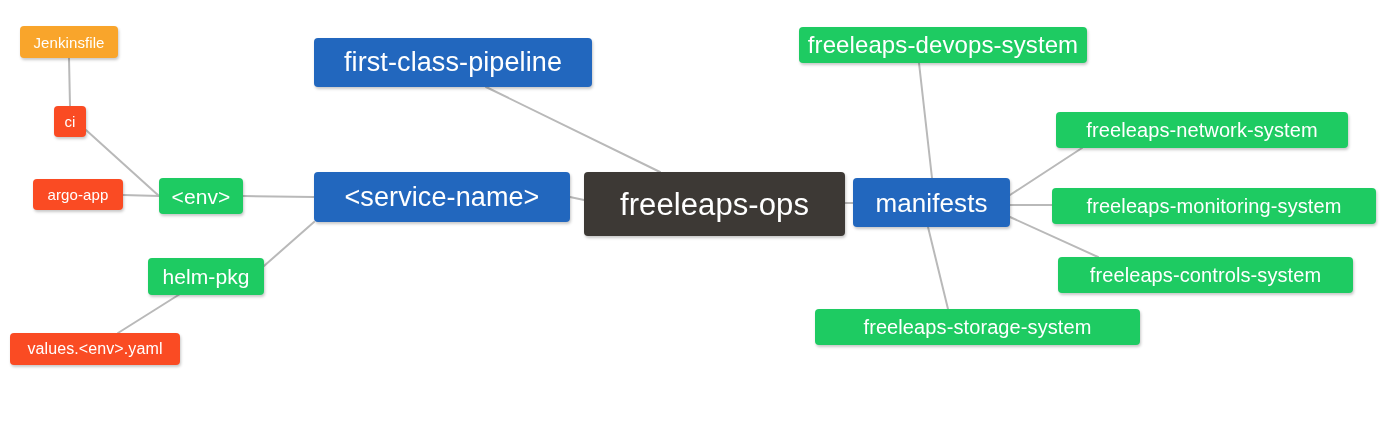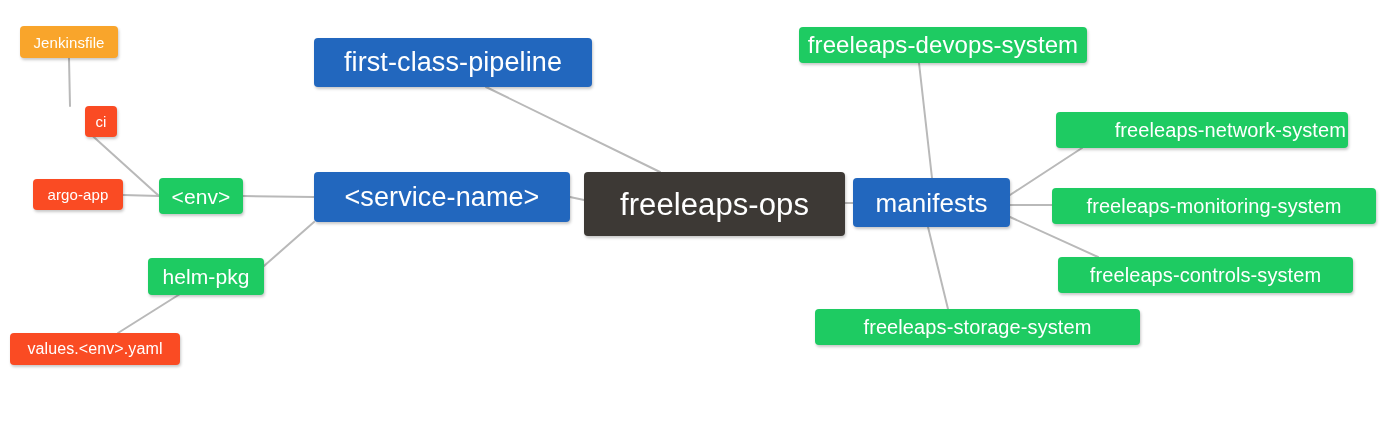--- a/index.html
+++ b/index.html
@@ -63,21 +63,21 @@
       <line x1="932" y1="178" x2="919" y2="63" stroke="#b9b9b9" stroke-width="2" stroke-linecap="round"></line>
       <line x1="1010" y1="195" x2="1082" y2="148" stroke="#b9b9b9" stroke-width="2" stroke-linecap="round"></line>
       <line x1="1010" y1="205" x2="1052" y2="205" stroke="#b9b9b9" stroke-width="2" stroke-linecap="round"></line>
       <line x1="1010" y1="217" x2="1098" y2="257" stroke="#b9b9b9" stroke-width="2" stroke-linecap="round"></line>
       <line x1="928" y1="227" x2="948" y2="309" stroke="#b9b9b9" stroke-width="2" stroke-linecap="round"></line>
     </svg>
   <div id="nodes">
       <div class="node" style="left: 20px; top: 26px; width: 98px; height: 32px; background: rgb(249, 165, 43); font-size: 15px;">
         <span class="node-label">Jenkinsfile</span>
       </div>
-      <div class="node" style="left: 54px; top: 106px; width: 32px; height: 31px; background: rgb(250, 75, 35); font-size: 15px; margin-left: 31px;">
+      <div class="node" style="left: 54px; top: 106px; width: 32px; height: 31px; background: rgb(250, 75, 35); font-size: 15px;">
         <span class="node-label">ci</span>
       </div>
       <div class="node" style="left: 33px; top: 179px; width: 90px; height: 31px; background: rgb(250, 75, 35); font-size: 15px;">
         <span class="node-label">argo-app</span>
       </div>
       <div class="node" style="left: 159px; top: 178px; width: 84px; height: 36px; background: rgb(30, 203, 98); font-size: 21px;">
         <span class="node-label">&lt;env&gt;</span>
       </div>
       <div class="node" style="left: 148px; top: 258px; width: 116px; height: 37px; background: rgb(30, 203, 98); font-size: 21px;">
         <span class="node-label">helm-pkg</span>
@@ -93,21 +93,21 @@
       </div>
       <div class="node" style="left: 584px; top: 172px; width: 261px; height: 64px; background: rgb(61, 57, 53); font-size: 31px;">
         <span class="node-label">freeleaps-ops</span>
       </div>
       <div class="node" style="left: 853px; top: 178px; width: 157px; height: 49px; background: rgb(34, 103, 190); font-size: 26px;">
         <span class="node-label">manifests</span>
       </div>
       <div class="node" style="left: 799px; top: 27px; width: 288px; height: 36px; background: rgb(30, 203, 98); font-size: 24px;">
         <span class="node-label">freeleaps-devops-system</span>
       </div>
-      <div class="node" style="left: 1056px; top: 112px; width: 292px; height: 36px; background: rgb(30, 203, 98); font-size: 20px; justify-content: flex-end;">
+      <div class="node" style="left: 1056px; top: 112px; width: 292px; height: 36px; background: rgb(30, 203, 98); font-size: 20px;">
         <span class="node-label">freeleaps-network-system</span>
       </div>
       <div class="node" style="left: 1052px; top: 188px; width: 324px; height: 36px; background: rgb(30, 203, 98); font-size: 20px;">
         <span class="node-label">freeleaps-monitoring-system</span>
       </div>
       <div class="node" style="left: 1058px; top: 257px; width: 295px; height: 36px; background: rgb(30, 203, 98); font-size: 20px;">
         <span class="node-label">freeleaps-controls-system</span>
       </div>
       <div class="node" style="left: 815px; top: 309px; width: 325px; height: 36px; background: rgb(30, 203, 98); font-size: 20px;">
         <span class="node-label">freeleaps-storage-system</span>

